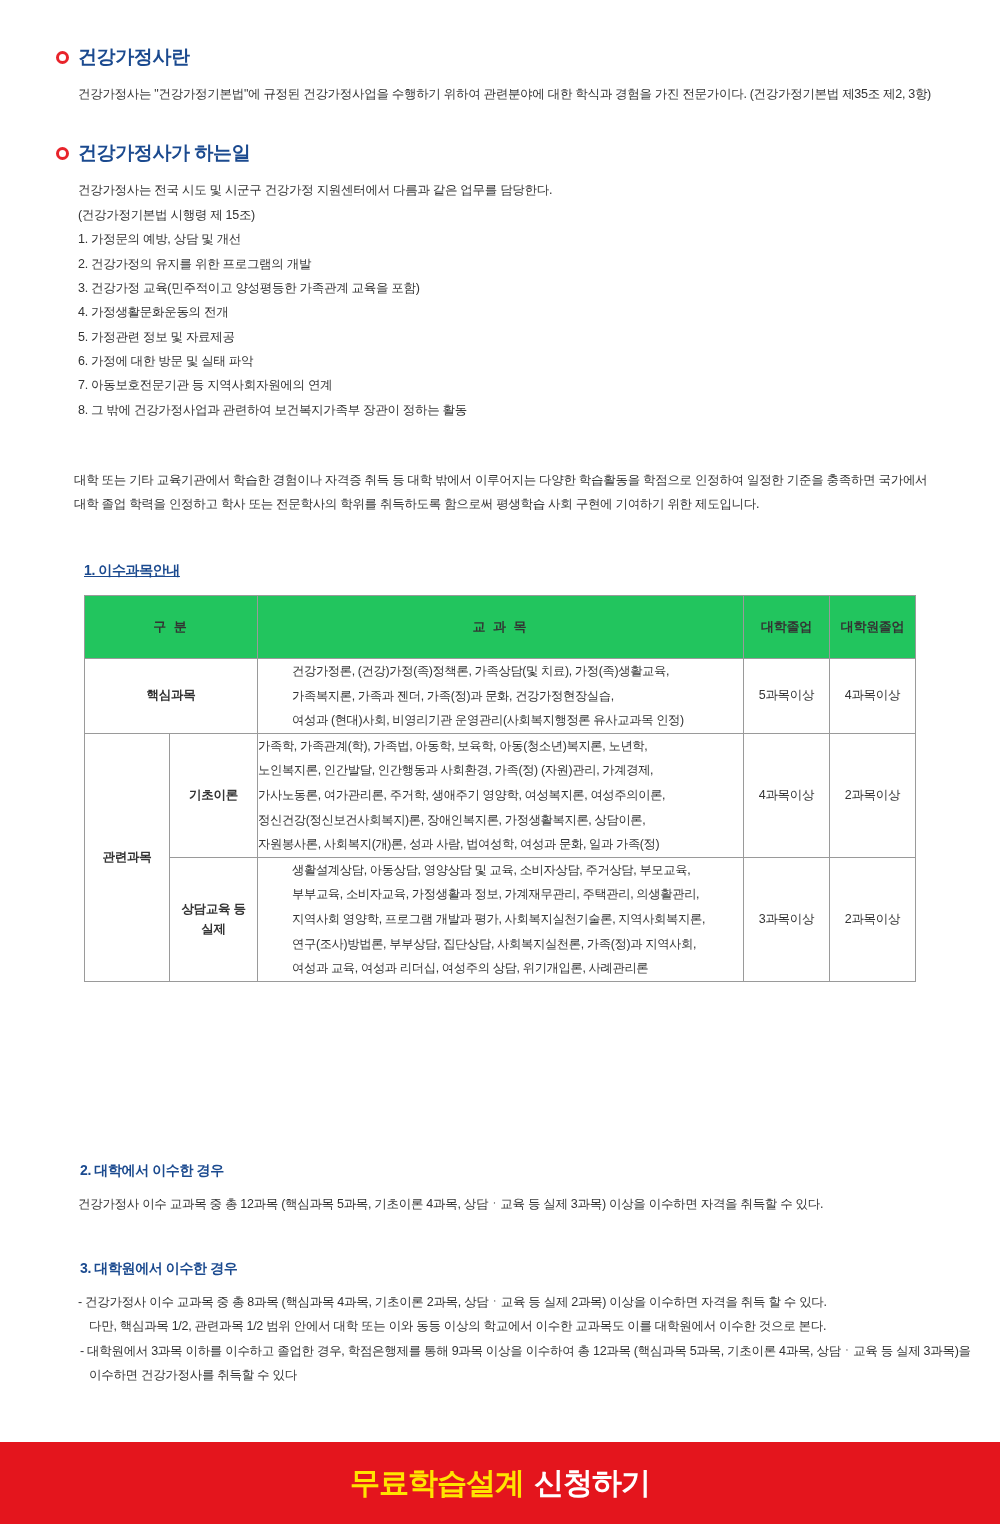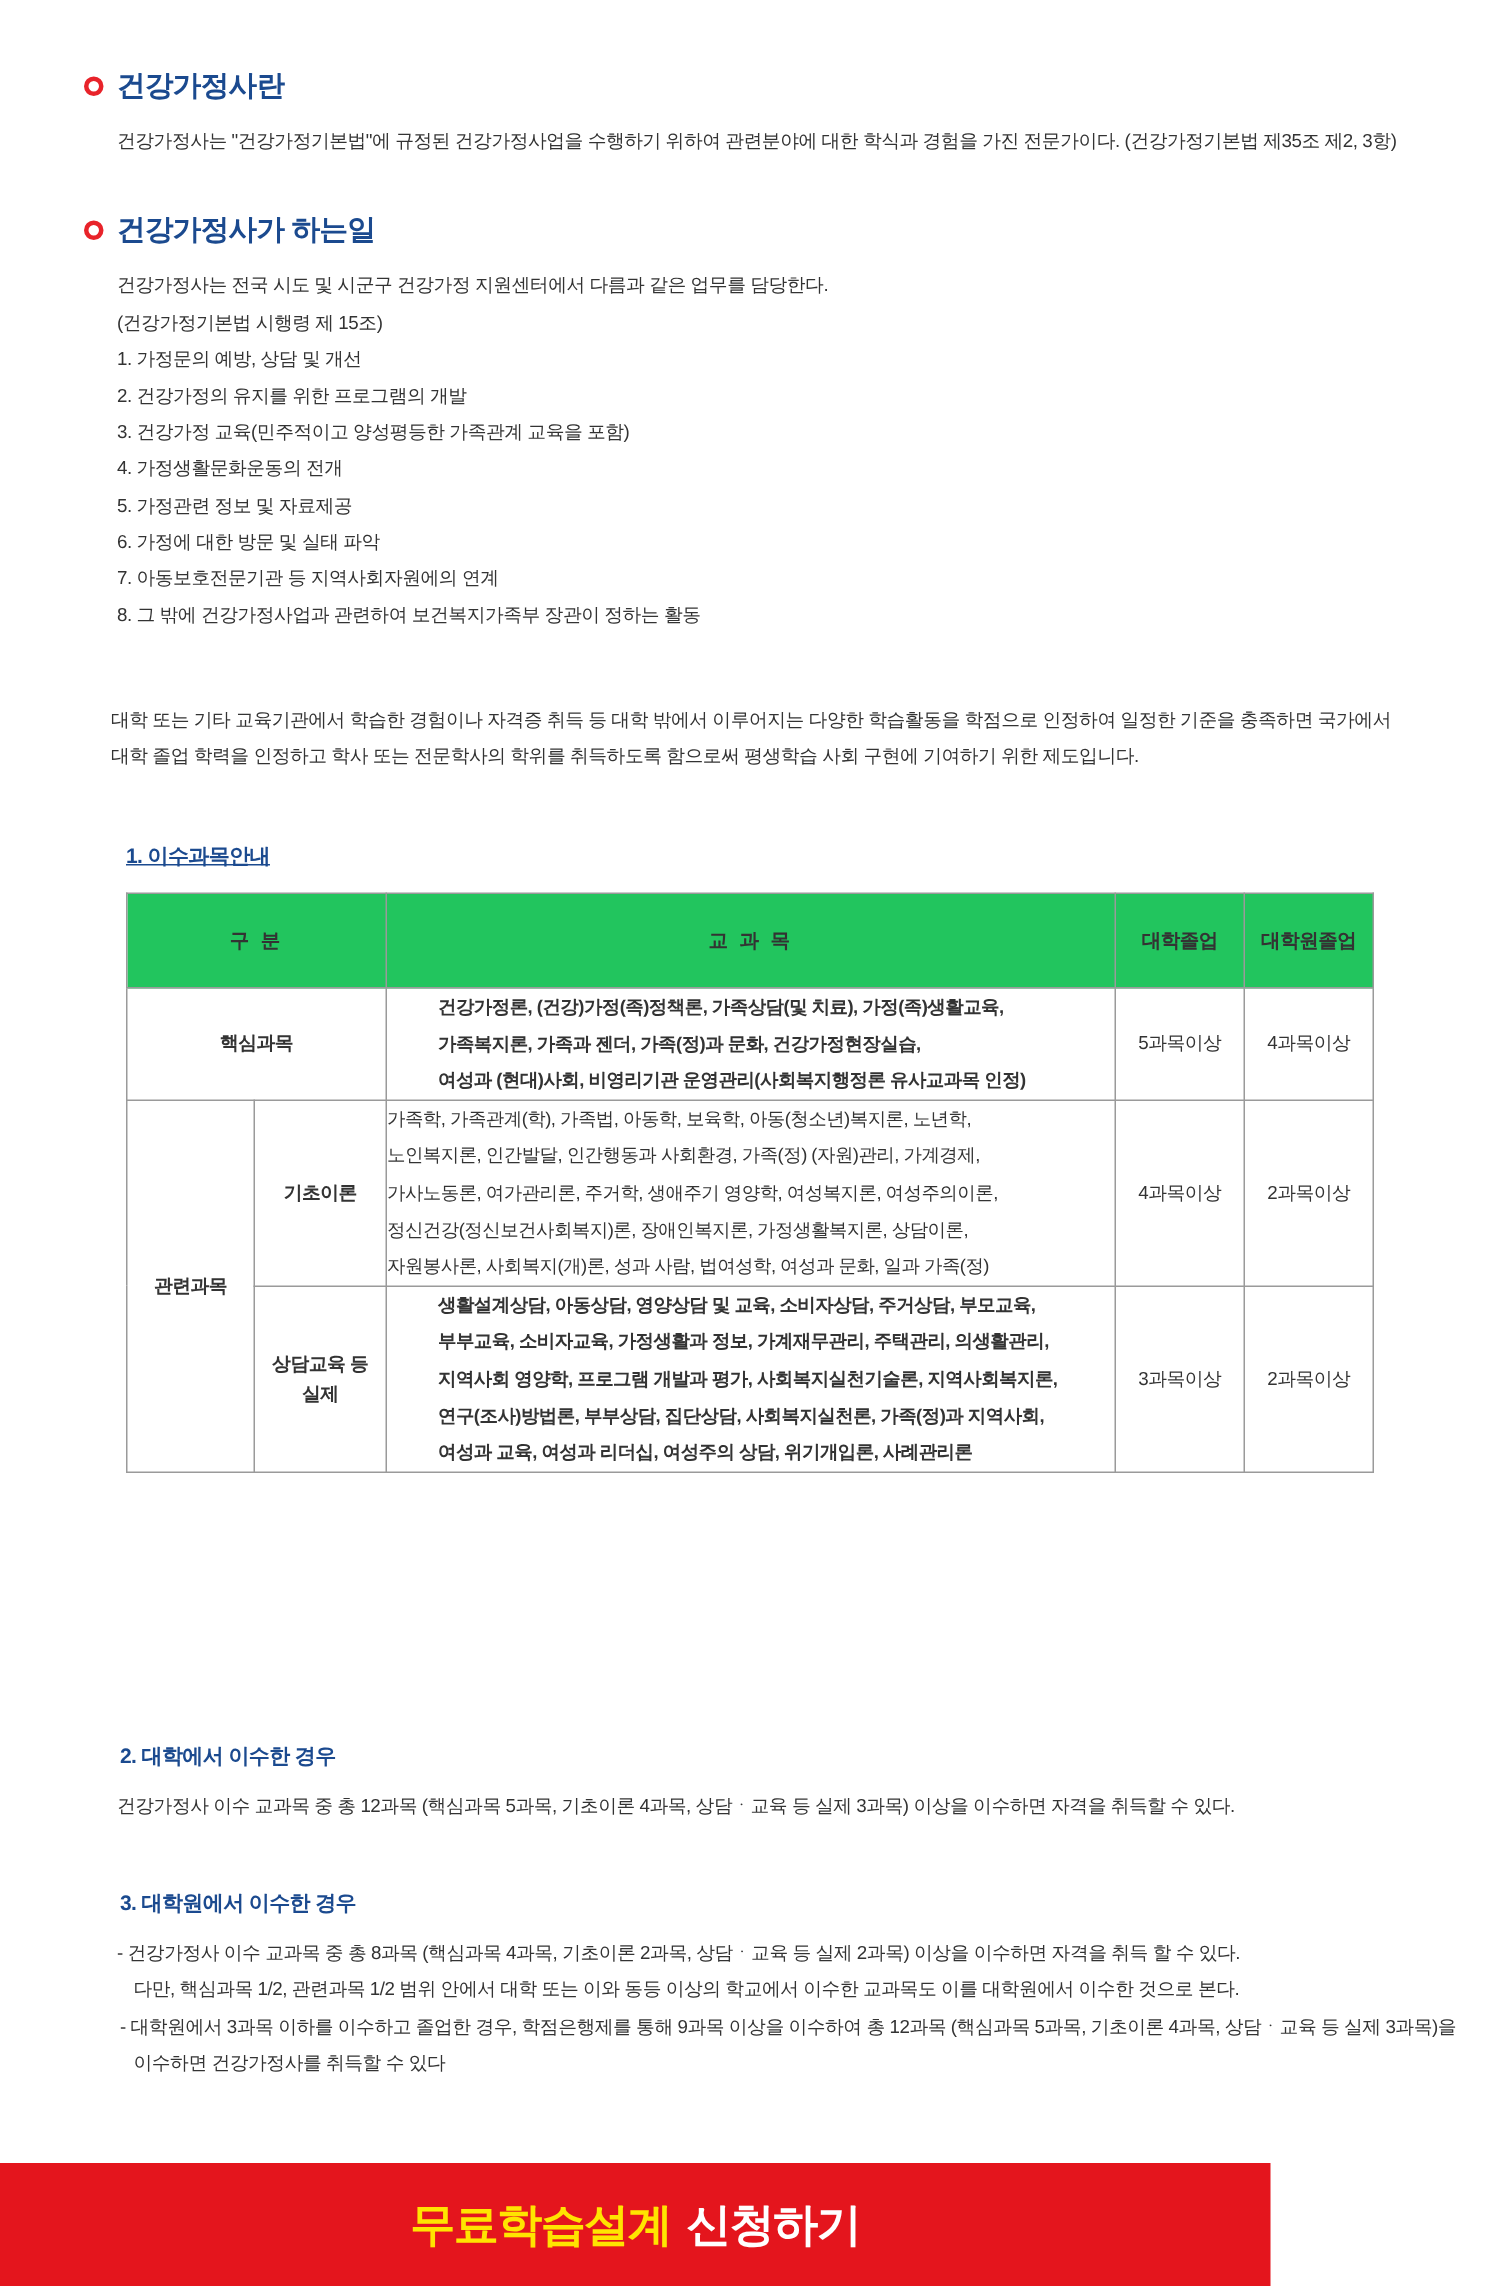--- a/index.html
+++ b/index.html
@@ -72,36 +72,36 @@
     letter-spacing:-0.3px;
   }
   td.subcat {
     text-align:center; font-weight:bold; font-size:12.5px; width:88px;
     letter-spacing:-0.3px; line-height:1.6;
   }
   td.subjects {
     padding:16px 10px 16px 26px;
     line-height:2.0; letter-spacing:-0.35px; font-size:12.3px;
   }
-  td.subjects.centerish { padding-left:34px;font-weight:bold; }
+  td.subjects.centerish { padding-left:34px; }
   td.num {
     text-align:center; width:86px; font-size:12.5px; letter-spacing:-0.3px;
   }
 
   
   #n2 { position:absolute; left:80px; top:1162px; }
   #n2 .para { margin-top:12px; margin-left:-2px; }
   #n3 { position:absolute; left:80px; top:1260px; }
   #n3 .para { margin-top:12px; margin-left:-2px; }
   .note-line { font-size:12.5px; line-height:1.95; letter-spacing:-0.3px; }
   .note-line.indent { padding-left:9px; }
 
   
   #banner {
-    position:absolute; left:0; bottom:0; width:847px; height:82px;
+    position:absolute; left:0; bottom:0; width:1000px; height:82px;
     background:#e4151d;
     display:flex; align-items:center; justify-content:center;
     gap:10px;
   }
   #banner .yellow {
     color:#ffe400; font-size:30px; font-weight:bold; letter-spacing:-1px;
   }
   #banner .white {
     color:#ffffff; font-size:30px; font-weight:bold; letter-spacing:-1px;
   }

